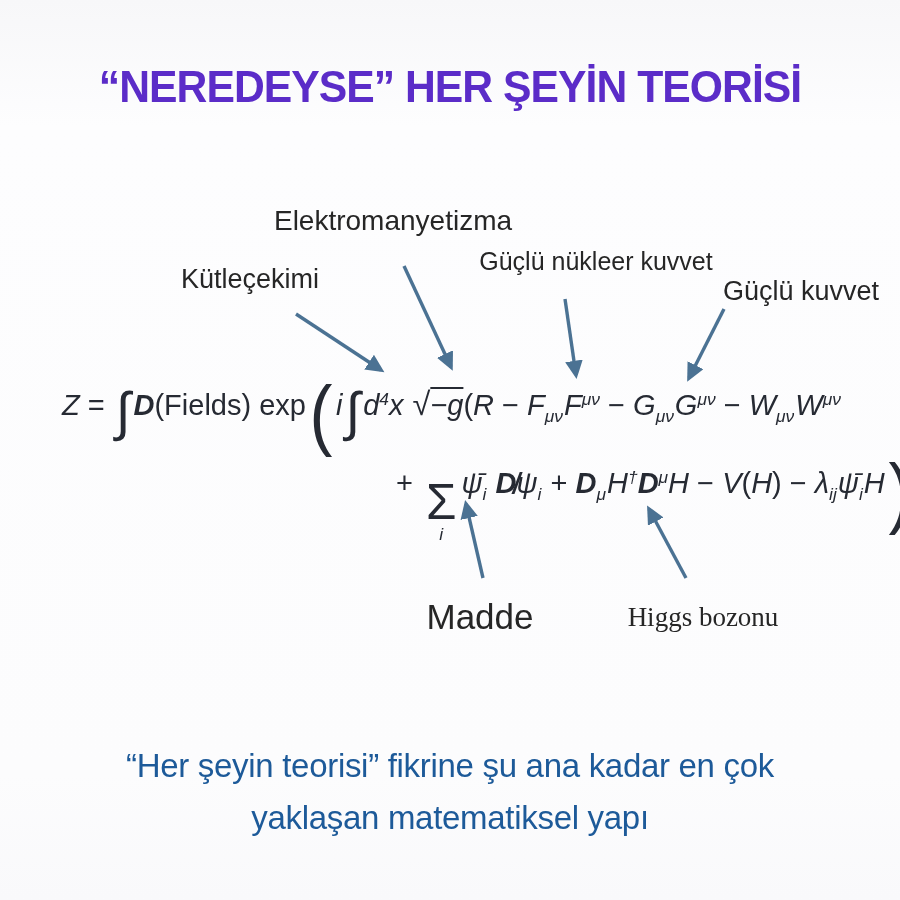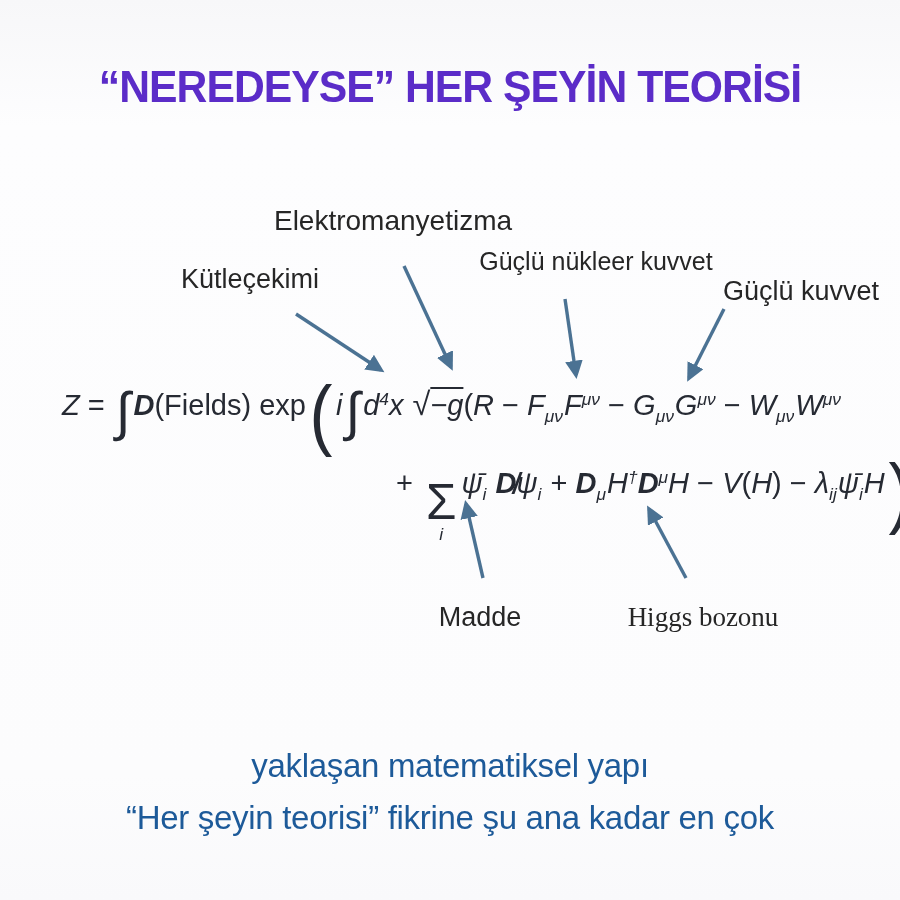--- a/index.html
+++ b/index.html
@@ -16,21 +16,21 @@
     transform:scaleX(.97);
   }
   .label{
     position:absolute;transform:translate(-50%,-50%);
     color:var(--label-color,#262626);white-space:nowrap;
   }
   .lbl-electromagnetism{left:393px;top:221px;font-size:28px;}
   .lbl-gravity{left:250px;top:279px;font-size:27px;}
   .lbl-strong{left:596px;top:261px;font-size:25px;}
   .lbl-weak{left:801px;top:291px;font-size:27px;}
-  .lbl-matter{left:480px;top:617px;font-size:27px;}
+  .lbl-matter{left:480px;top:617px;font-size:35px;}
   .lbl-higgs{left:703px;top:617px;font-size:27px;font-family:Liberation Serif, serif;}
 
   .arrows{position:absolute;inset:0;pointer-events:none;}
 
   .eq{
     position:absolute;white-space:pre;
     font-family:Liberation Sans, sans-serif;
     color:var(--eq-color,#262a33);
     font-size:29px;line-height:30px;
   }
@@ -79,15 +79,15 @@
   <line x1="565" y1="299" x2="576" y2="375" stroke="#4b7293" stroke-width="3.4" marker-end="url(#ah)"></line>
   <line x1="724" y1="309" x2="689" y2="378" stroke="#4b7293" stroke-width="3.4" marker-end="url(#ah)"></line>
   <line x1="483" y1="578" x2="466" y2="504" stroke="#4b7293" stroke-width="3.4" marker-end="url(#ah)"></line>
   <line x1="686" y1="578" x2="649" y2="509" stroke="#4b7293" stroke-width="3.4" marker-end="url(#ah)"></line>
 </svg>
 
 <div class="eq eq-line1"><span class="tk it">Z</span><span class="tk rm"> = </span><span class="tk int">∫</span><span class="tk cal">D</span><span class="tk rm">(Fields) exp</span><span class="tk big">(</span><span class="tk it">i</span><span class="tk int">∫</span><span class="tk it">d</span><span class="tk sup">4</span><span class="tk it">x</span><span class="tk rad"> √</span><span class="tk ol">−g</span><span class="tk rm">(</span><span class="tk it">R</span><span class="tk rm"> − </span><span class="tk it">F</span><span class="tk sub">μν</span><span class="tk it">F</span><span class="tk sup">μν</span><span class="tk rm"> − </span><span class="tk it">G</span><span class="tk sub">μν</span><span class="tk it">G</span><span class="tk sup">μν</span><span class="tk rm"> − </span><span class="tk it">W</span><span class="tk sub">μν</span><span class="tk it">W</span><span class="tk sup">μν</span></div>
 <div class="eq eq-line2"><span class="tk rm">+ </span><span class="tk sum"><span class="sigma">Σ</span><span class="sumsub">i</span></span><span class="tk it">ψ̄</span><span class="tk sub">i</span><span class="tk cal"> D̸</span><span class="tk it">ψ</span><span class="tk sub">i</span><span class="tk rm"> + </span><span class="tk cal">D</span><span class="tk sub">μ</span><span class="tk it">H</span><span class="tk sup">†</span><span class="tk cal">D</span><span class="tk sup">μ</span><span class="tk it">H</span><span class="tk rm"> − </span><span class="tk it">V</span><span class="tk rm">(</span><span class="tk it">H</span><span class="tk rm">)</span><span class="tk rm"> − </span><span class="tk it">λ</span><span class="tk sub">ij</span><span class="tk it">ψ̄</span><span class="tk sub">i</span><span class="tk it">H</span><span class="tk big">)</span></div>
 
 <div class="caption">
+  <div>“Her şeyin teorisi” fikrine şu ana kadar en çok</div>
   <div>yaklaşan matematiksel yapı</div>
-  <div>“Her şeyin teorisi” fikrine şu ana kadar en çok</div>
 </div>
 
 </body></html>

